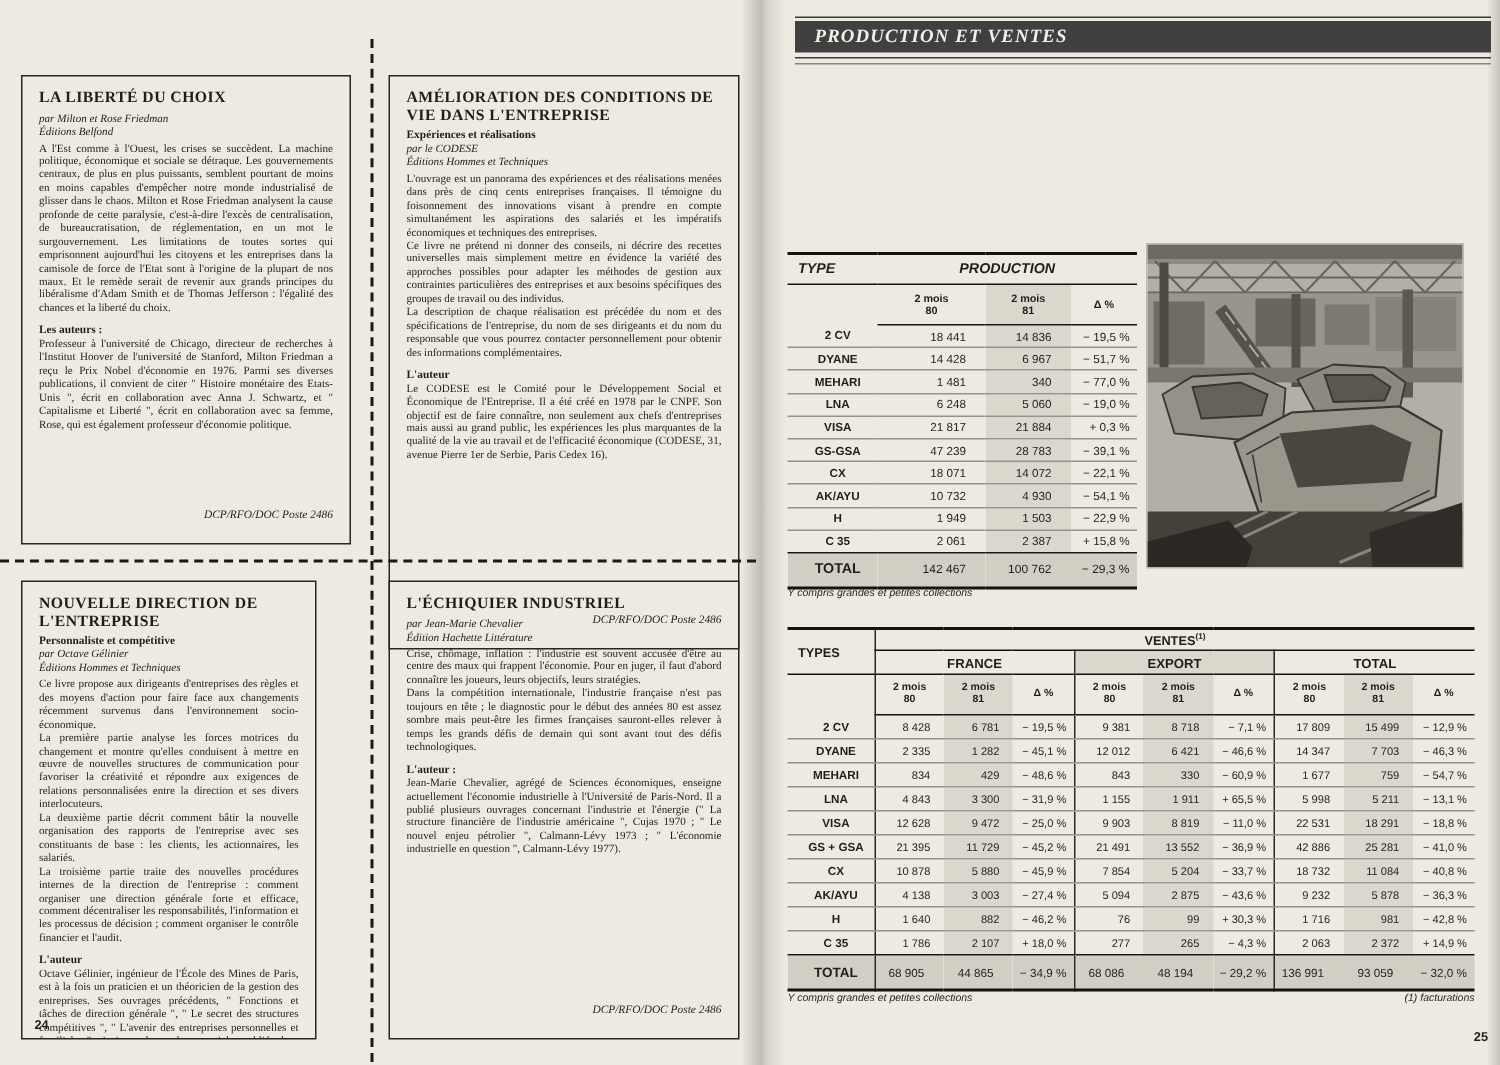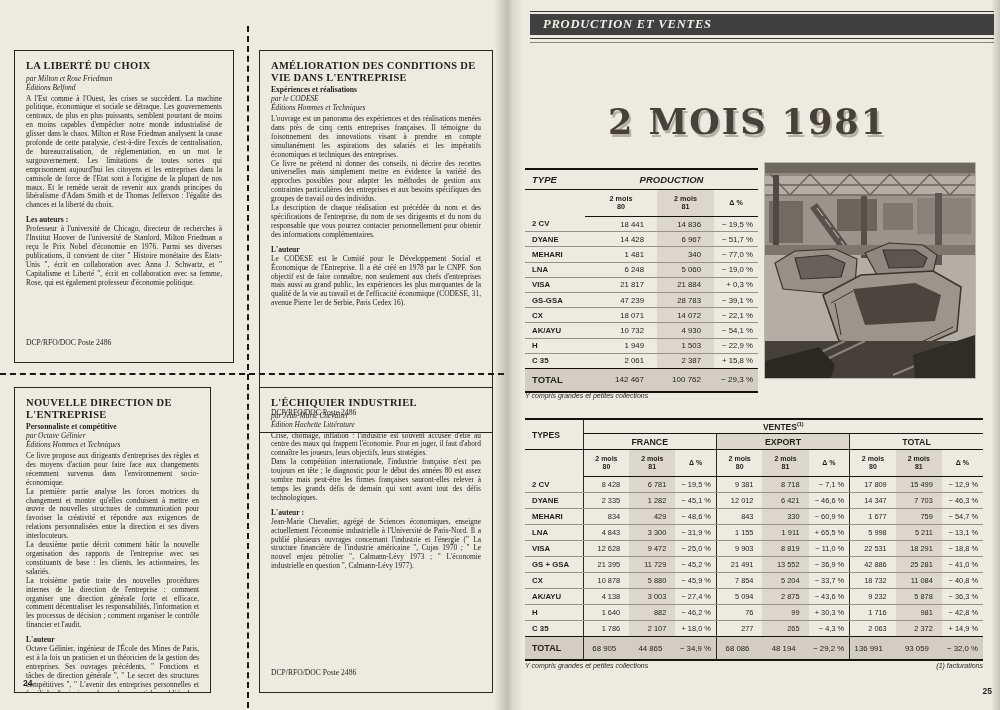--- a/index.html
+++ b/index.html
@@ -20,21 +20,21 @@
   .box2{left:259px;top:50px;width:234px;height:383px;}
   .box3{left:14px;top:387px;width:197px;height:306px;}
   .box4{left:259px;top:387px;width:234px;height:306px;}
   .a-title{font-weight:bold;font-size:10.5px;line-height:11.5px;letter-spacing:.3px;margin:0 0 2px;}
   .a-sub{font-weight:bold;font-size:7.6px;line-height:9px;margin:0;}
   .a-by,.a-pub{font-style:italic;font-size:7.4px;line-height:9px;margin:0;}
   .a-pub{margin-bottom:3px;}
   .a-body p{font-size:7.4px;line-height:8.9px;text-align:justify;margin:0;}
   .a-head{font-weight:bold;font-size:7.6px;line-height:9px;margin:5px 0 1px;}
   .a-author{font-size:7.4px;line-height:8.9px;text-align:justify;margin:0;}
-  .doc-ref{font-size:7.6px;margin-top:auto;padding-top:6px;}
+  .doc-ref{font-style:italic;font-size:7.6px;text-align:right;margin-top:auto;padding-top:6px;}
   .pagenum{position:absolute;font-family:"Liberation Sans",sans-serif;font-weight:bold;font-size:8.5px;}
   .pagenum-24{left:8px;bottom:4px;}
   .pagenum-25{right:8px;top:686px;text-align:right;}
   
   .dash-v{position:absolute;left:247px;top:26px;height:682px;border-left:2px dashed #1c1915;}
   .dash-h{position:absolute;left:0;top:373px;width:504px;border-top:2px dashed #1c1915;}
   
   .rule-top{position:absolute;left:25px;right:6px;top:11px;border-top:1px solid #3c3934;}
   .section-bar{position:absolute;left:25px;right:6px;top:14px;height:21px;background:#404040;
     display:flex;align-items:center;}
@@ -50,21 +50,21 @@
   th,td{padding:0;overflow:hidden;white-space:nowrap;}
   .prod-table{position:absolute;left:20px;top:168px;width:233px;
     border-top:2.5px solid #16130f;border-bottom:2.5px solid #16130f;}
   .prod-table tr.r1 th{height:19px;border-bottom:1.5px solid #16130f;font-size:9.5px;font-style:italic;}
   .prod-table tr.r2 th{height:26px;font-size:7.2px;font-weight:bold;vertical-align:middle;text-align:center;line-height:8.2px;}
   .prod-table tr.r2 th.u{border-bottom:1.2px solid #16130f;}
   .prod-table tbody td{height:14.2px;font-size:7.8px;border-bottom:.75px solid #96918a;}
   .prod-table tbody tr.last td{border-bottom:1.5px solid #16130f;}
   .prod-table tr.total td{background:#d2cec4;height:22px;font-size:8px;border-bottom:none;}
   .prod-table tr.total td.c-type{font-size:9.5px;}
-  .c-type{text-align:left;font-weight:bold;padding-left:7px;}
+  .c-type{text-align:center;font-weight:bold;padding-left:7px;}
   .c-num{text-align:right;padding-right:13px;}
   .c-delta{text-align:right;padding-right:5px;}
   .shade{background:#dbd7cd;}
   .th-type{text-align:left;padding-left:7px;}
   .sales-table{position:absolute;left:20px;top:418px;width:458px;
     border-top:2.5px solid #16130f;border-bottom:2.5px solid #16130f;}
   .sales-table th.types{font-size:8.5px;border-bottom:1.5px solid #16130f;}
   .sales-table th.ventes{height:13px;font-size:8.5px;border-bottom:1px solid #16130f;}
   .sales-table th.ventes sup{font-size:5.5px;}
   .sales-table tr.r2 th.group{height:15px;font-size:8.8px;border-bottom:1.5px solid #16130f;}
@@ -154,21 +154,20 @@
 
   <div class="page page-right">
 
     <div class="rule-top"></div>
     <div class="section-bar">
       <span>PRODUCTION ET VENTES</span>
     </div>
     <div class="rule-mid1"></div>
     <div class="rule-mid2"></div>
 
-    <h1 class="main-title">2 MOIS 1981</h1>
 
     <table class="prod-table">
       <colgroup>
           <col style="width:60px">
           <col style="width:72px">
           <col style="width:57px">
           <col style="width:44px">
         </colgroup>
       <thead>
         <tr class="r1">

